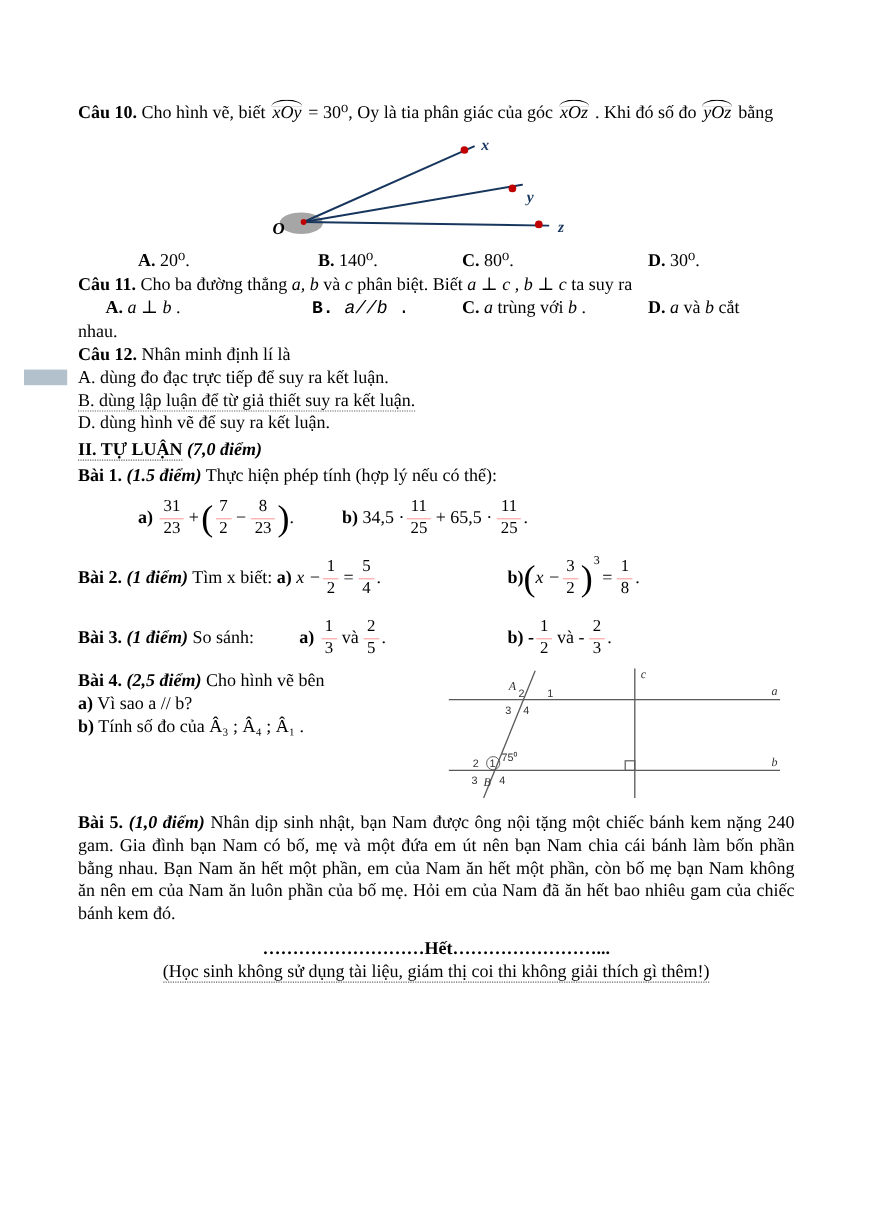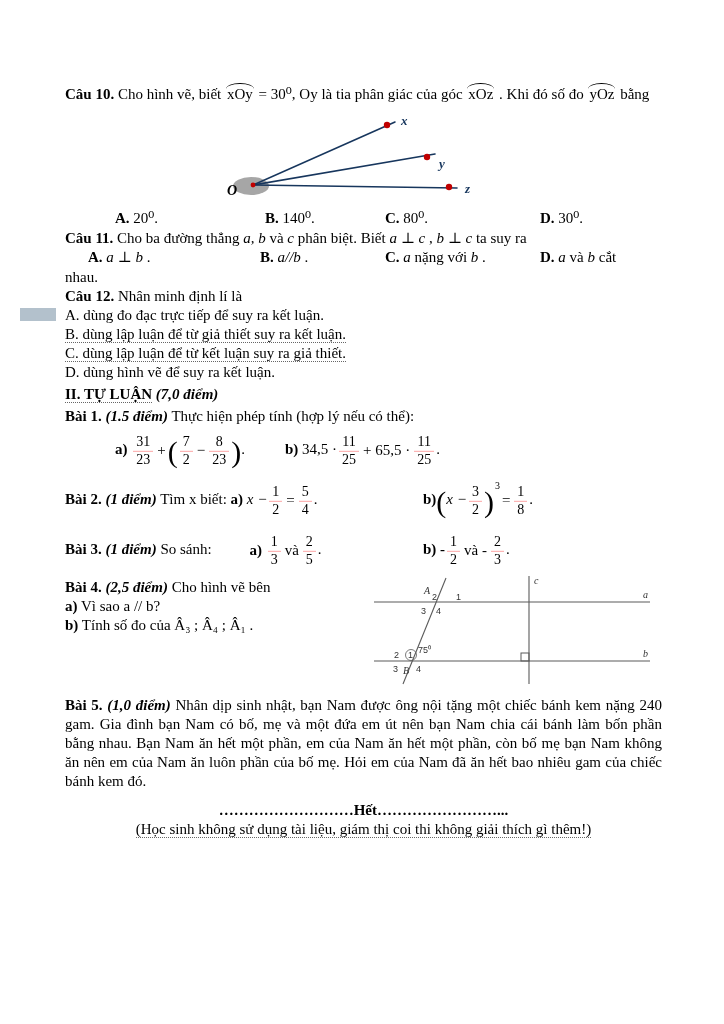--- a/index.html
+++ b/index.html
@@ -12,21 +12,21 @@
   }
   .b  { font-weight: bold; }
   .bi { font-weight: bold; font-style: italic; }
   .math { font-style: italic; }
   .para { margin: 0; }
   .just { text-align: justify; }
   .center { text-align: center; }
   .dotted { border-bottom: 1px dotted #666; }
 
   
-  .hat { position: relative; display: inline-block; padding: 0 2px; }
+  .hat { position: relative; font-style: italic; display: inline-block; padding: 0 2px; }
   .hat::before {
     content: ""; position: absolute; left: 1px; right: 1px; top: -2px; height: 5px;
     border-top: 1.3px solid #000; border-radius: 50% 50% 0 0 / 100% 100% 0 0;
   }
 
   
   .frac { display: inline-block; vertical-align: middle; text-align: center;
           line-height: 1.05; font-size: 14px; margin: 0 2px; font-style: normal; }
   .frac .num { display: block; border-bottom: 1px solid #fca5a5; padding: 0 3px 1px; }
   .frac .den { display: block; padding: 1px 3px 0; }
@@ -38,21 +38,21 @@
 
   
   .ansrow { position: relative; height: 20px; }
   .ansrow .ans { position: absolute; top: 0; white-space: nowrap; }
 
   
   .mrow { position: relative; height: 46px; margin: 2px 0 4px; }
   .mrow .mi { position: absolute; top: 50%; transform: translateY(-50%); white-space: nowrap; }
 
   .L0   { left: 0; }      .L25  { left: 23px; }
-  .L50  { left: 50px; }   .L195 { left: 195px; } .L200 { left: 200px; }
+  .L50  { left: 50px; }   .L195 { left: 195px; font-family: Liberation Mono, monospace; } .L200 { left: 200px; }
   .L220 { left: 220px; }  .L320 { left: 320px; } .L358 { left: 358px; }
   .L475 { left: 475px; }
 
   .opt { position: relative; }
   .hl  { position: absolute; left: -45px; top: 2px; width: 36px; height: 13px;
          background: #b3c1cc; }
 
   .ml34 { margin-left: 34px; }
 
   .fig10wrap { margin: 3px 0 0 148px; height: 98px; }
@@ -110,32 +110,31 @@
     <span class="ans L475"><span class="b">D.</span><span> 30⁰.</span></span>
   </div>
 
   <div class="para">
     <span class="b">Câu 11.</span><span> Cho ba đường thẳng </span><span class="math">a, b</span><span> và </span><span class="math">c</span><span> phân biệt. Biết </span><span class="math">a ⊥ c</span><span> , </span><span class="math">b ⊥ c</span><span> ta suy ra</span>
   </div>
 
   <div class="ansrow">
     <span class="ans L25"><span class="b">A.</span><span class="math"> a ⊥ b</span><span> .</span></span>
     <span class="ans L195"><span class="b">B.</span><span class="math"> a//b</span><span> .</span></span>
-    <span class="ans L320"><span class="b">C.</span><span class="math"> a</span><span> nặng với </span><span class="math">b</span><span> .</span></span>
+    <span class="ans L320"><span class="b">C.</span><span class="math"> a</span><span> trùng với </span><span class="math">b</span><span> .</span></span>
     <span class="ans L475"><span class="b">D.</span><span class="math"> a</span><span> và </span><span class="math">b</span><span> cắt</span></span>
   </div>
   <div class="para"><span>nhau.</span></div>
 
   <div class="para">
     <span class="b">Câu 12.</span><span> Nhân minh định lí là</span>
   </div>
   <div>
     <div class="opt"><span class="hl"></span><span>A. dùng đo đạc trực tiếp để suy ra kết luận.</span></div>
     <div class="opt"><span class="dotted">B. dùng lập luận để từ giả thiết suy ra kết luận.</span></div>
-    <div class="opt"><span class="dotted">C. dùng lập luận để từ kết luận suy ra giả thiết.</span></div>
     <div class="opt"><span>D. dùng hình vẽ để suy ra kết luận.</span></div>
   </div>
 
   <div class="para" style="margin-top:3px;">
     <span class="b dotted">II. TỰ LUẬN</span><span class="bi"> (7,0 điểm)</span>
   </div>
 
   <div class="para" style="margin-top:3px;">
     <span class="b">Bài 1.</span><span class="bi"> (1.5 điểm)</span><span> Thực hiện phép tính (hợp lý nếu có thể):</span>
   </div>

